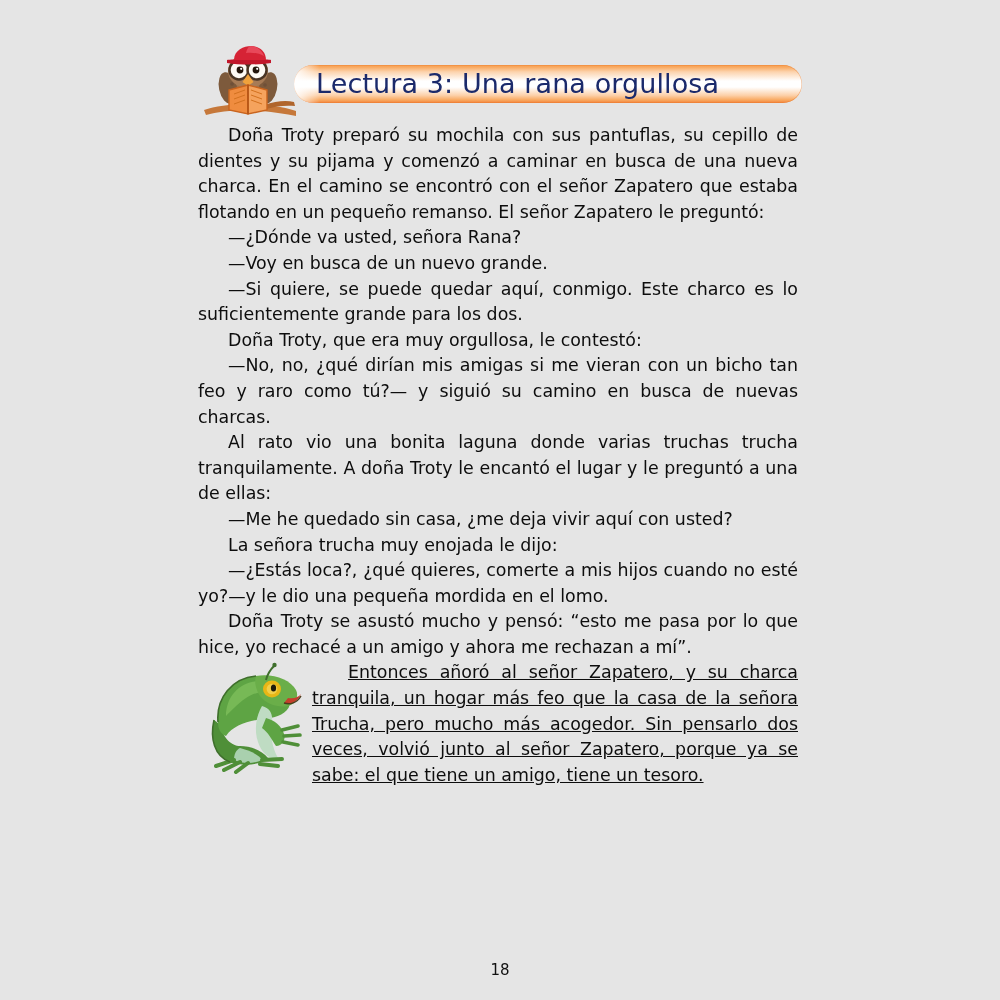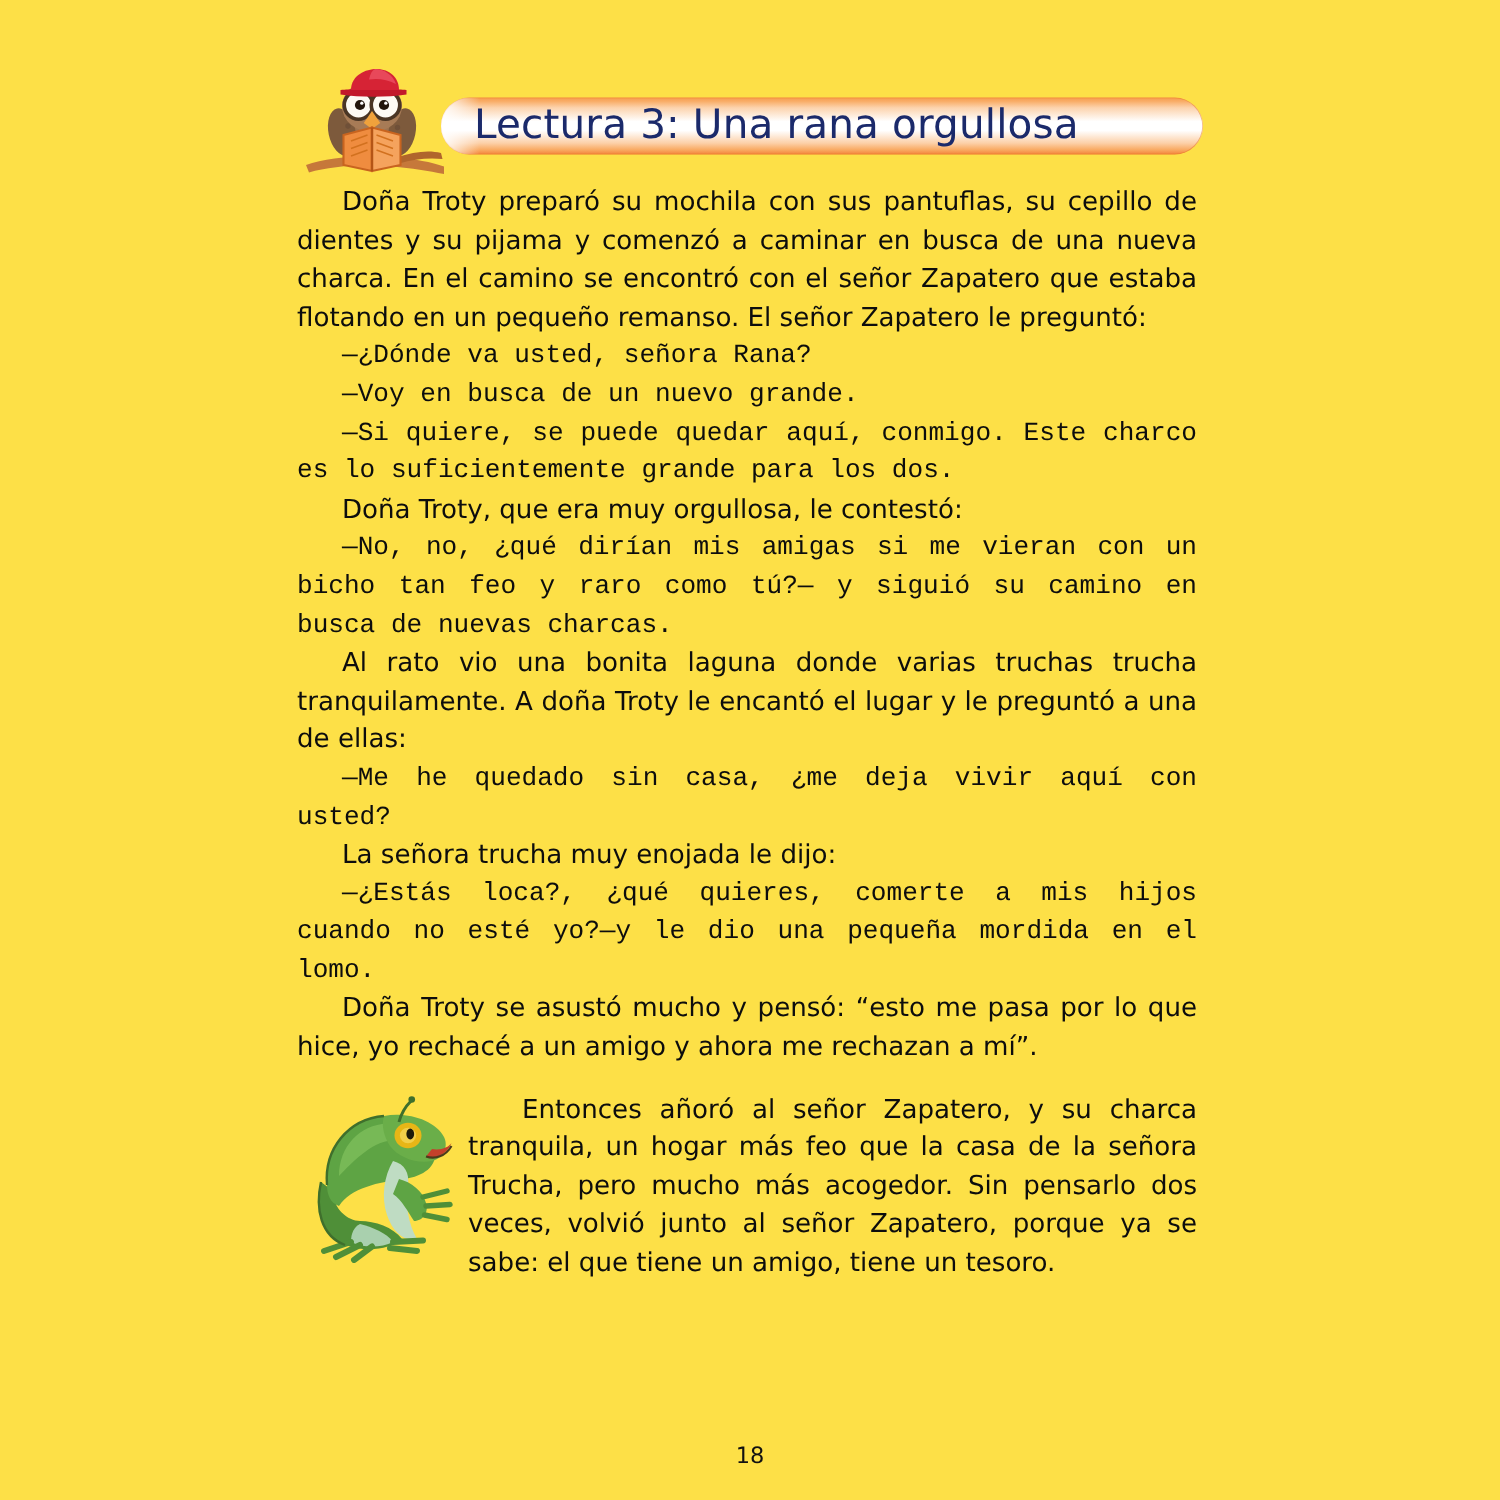--- a/index.html
+++ b/index.html
@@ -12,21 +12,21 @@
     height: 1000px;
     overflow: hidden;
     font-family: "Liberation Sans", sans-serif;
     -webkit-font-smoothing: antialiased;
   }
 
   .page {
     position: relative;
     width: 1000px;
     height: 1000px;
-    background: #fde047;
+    background: #e5e5e5;
   }
 
   
   .header {
     position: absolute;
     left: 198px;
     top: 44px;
     width: 604px;
     height: 76px;
   }
@@ -96,33 +96,34 @@
     text-align: justify;
     text-justify: inter-word;
   }
 
   .body-text p {
     margin: 0;
     text-align: justify;
   }
   .body-text p.indent { text-indent: 30px; }
   .body-text p.noindent { text-indent: 0; }
-  .body-text p.dialog { text-indent: 30px; font-family: Liberation Mono, monospace; }
+  .body-text p.dialog { text-indent: 30px; }
 
   .dropcap {
     color: #a8762a;
     font-size: 25px;
     line-height: 0;
     font-weight: 400;
   }
 
   
   .final-block {
     position: relative;
-    margin-top: 16px;
+    margin-top: 0px;
+    text-decoration: underline;
   }
   .frog-float {
     float: left;
     width: 102px;
     height: 112px;
     shape-outside: polygon(0 0, 100% 0, 100% 100%, 0 100%);
     margin: 2px 6px 0 6px;
   }
   .final-block p {
     text-indent: 36px;

